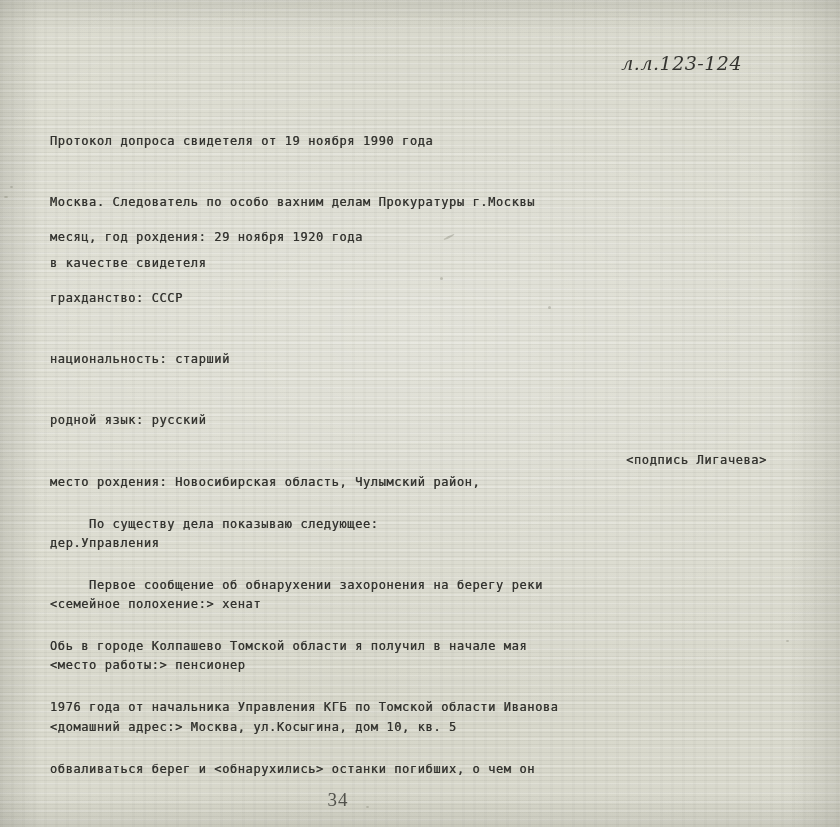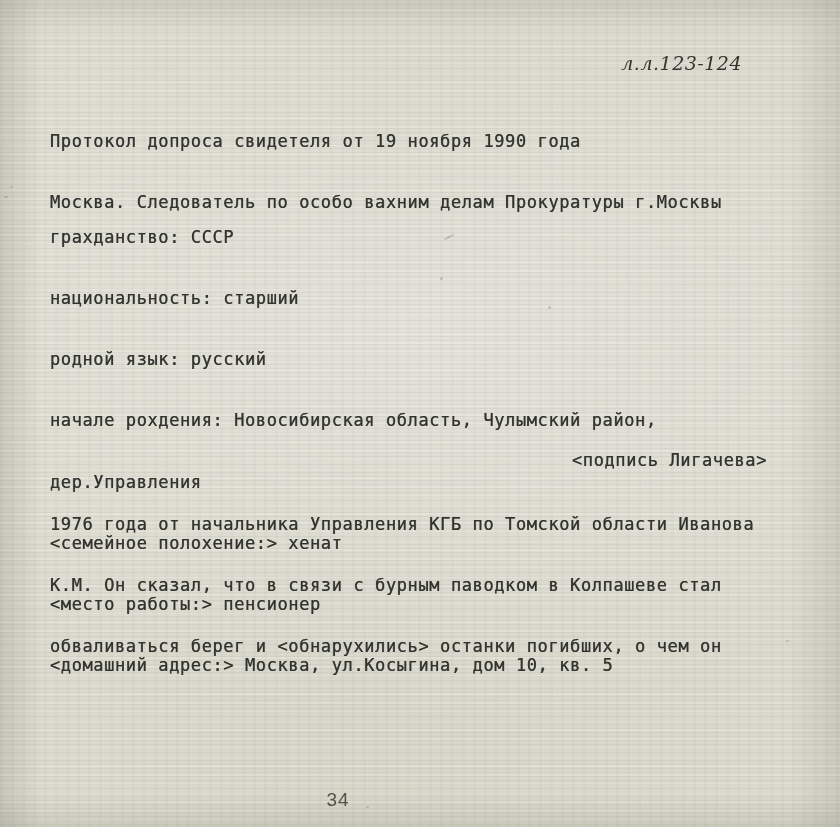--- a/index.html
+++ b/index.html
@@ -77,21 +77,21 @@
     letter-spacing: .5px;
     color: #343430;
     white-space: nowrap;
     text-align: right;
   }
 
   
   .tw {
     position: absolute;
     left: 50px;
-    font-size: 17px;
+    font-size: 12px;
     line-height: 20.4px;
     letter-spacing: 0.6px;
     white-space: pre;
     color: #32322e;
     text-shadow:
       0.35px 0 0 rgba(50,50,46,0.38),
       -0.35px 0 0 rgba(50,50,46,0.30),
       0 0.35px 0 rgba(50,50,46,0.25);
   }
   .tw .line { display: block; }
@@ -105,21 +105,21 @@
   }
   #block-testimony { top: 473px; }
 
   
   .folionum {
     position: absolute;
     top: 789px;
     left: 0;
     width: 676px;
     text-align: center;
-    font-family: Liberation Sans, sans-serif;
+    font-family: Liberation Serif, serif;
     font-size: 19px;
     color: #52524c;
     letter-spacing: 1px;
   }
 
   
   .speck {
     position: absolute;
     z-index: 2;
     border-radius: 50%;
@@ -140,43 +140,47 @@
   <div class="speck" style="left:786px; top:640px; width:3px;  height:2px;"></div>
   <div class="speck" style="left:366px; top:806px; width:3px;  height:2px;"></div>
 
   <div class="layer">
 
     <div class="folio">л.л.123-124</div>
 
     <div class="tw" id="block-preamble">
       <span class="line">Протокол допроса свидетеля от 19 ноября 1990 года</span>
       <span class="line">Москва. Следователь по особо вахним делам Прокуратуры г.Москвы</span>
+      <span class="line">в качестве свидетеля</span>
     </div>
 
     <div class="tw" id="block-identity">
+      <span class="line">месяц, год рохдения: 29 ноября 1920 года</span>
       <span class="line">грахданство: СССР</span>
       <span class="line">национальность: старший</span>
       <span class="line">родной язык: русский</span>
-      <span class="line">начале рохдения: Новосибирская область, Чулымский район,</span>
+      <span class="line">место рохдения: Новосибирская область, Чулымский район,</span>
       <span class="line">дер.Управления</span>
       <span class="line">&lt;семейное полохение:&gt; хенат</span>
       <span class="line">&lt;место работы:&gt; пенсионер</span>
       <span class="line">&lt;домашний адрес:&gt; Москва, ул.Косыгина, дом 10, кв. 5</span>
       
       
       
     </div>
 
     <div class="tw" id="block-signature">
       <span class="line">&lt;подпись Лигачева&gt;</span>
     </div>
 
     <div class="tw" id="block-testimony">
+      <span class="line">     По существу дела показываю следующее:</span>
+      <span class="line">     Первое сообщение об обнарухении захоронения на берегу реки</span>
+      <span class="line">Обь в городе Колпашево Томской области я получил в начале мая</span>
       <span class="line">1976 года от начальника Управления КГБ по Томской области Иванова</span>
-      <span class="line">К.М. Он сказал, что в связи с бурным паводком в Колпашеве стал</span>
       <span class="line">обваливаться берег и &lt;обнарухились&gt; останки погибших, о чем он</span>
       
       
       
       
       
       
       
       
       

